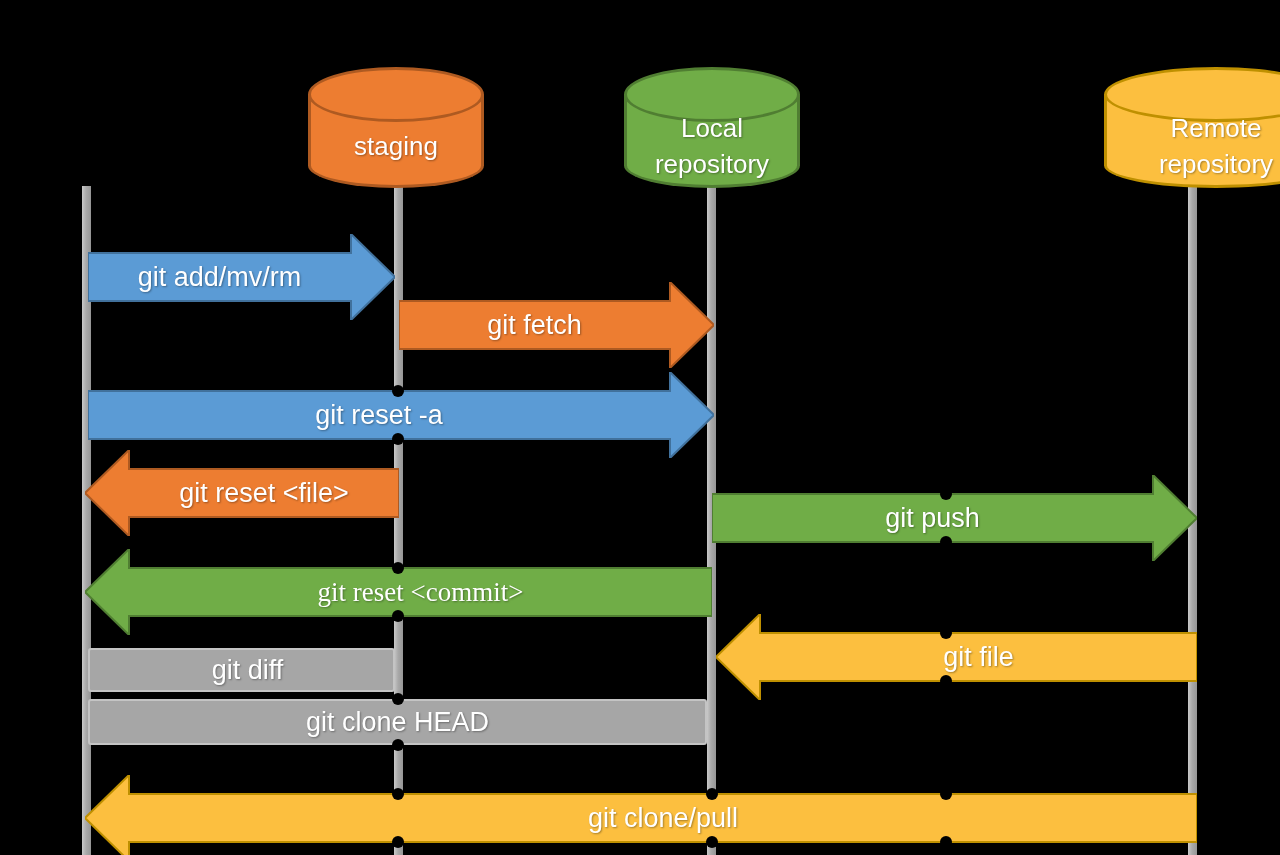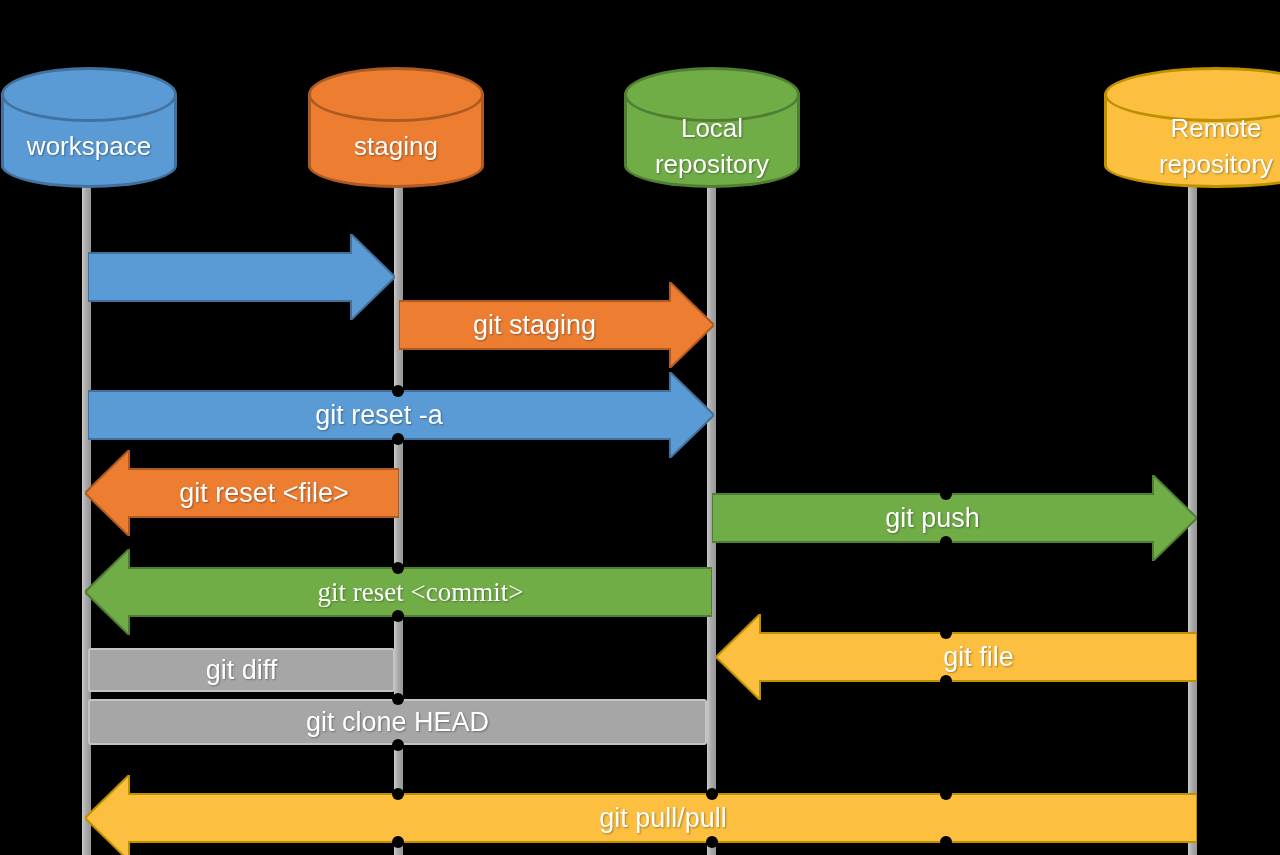--- a/index.html
+++ b/index.html
@@ -50,25 +50,20 @@
 </head>
 <body>
 
 <div class="canvas">
 
   <div class="lifeline" style="left:82px;"></div>
   <div class="lifeline" style="left:394px;"></div>
   <div class="lifeline" style="left:707px;"></div>
   <div class="lifeline" style="left:1188px;"></div>
 
-  <div class="cyl" style="left:1px;top:67px;width:176px;">
-    <div class="cyl-top" style="background:#5B9BD5;border-color:#41719C;"></div>
-    <div class="cyl-body" style="background:#5B9BD5;border-color:#41719C;"></div>
-    <div class="cyl-label">workspace</div>
-  </div>
   <div class="cyl" style="left:308px;top:67px;width:176px;">
     <div class="cyl-top" style="background:#ED7D31;border-color:#AE5A21;"></div>
     <div class="cyl-body" style="background:#ED7D31;border-color:#AE5A21;"></div>
     <div class="cyl-label">staging</div>
   </div>
   <div class="cyl" style="left:624px;top:67px;width:176px;text-decoration:underline;">
     <div class="cyl-top" style="background:#70AD47;border-color:#507E32;"></div>
     <div class="cyl-body" style="background:#70AD47;border-color:#507E32;"></div>
     <div class="cyl-label">Local repository</div>
   </div>
@@ -76,27 +71,28 @@
     <div class="cyl-top" style="background:#FCBF3F;border-color:#BF9000;"></div>
     <div class="cyl-body" style="background:#FCBF3F;border-color:#BF9000;"></div>
     <div class="cyl-label">Remote repository</div>
   </div>
 
   <div class="arrow" style="left:88px;top:234px;">
     <svg width="307" height="86" viewBox="0 0 307 86">
       <polygon points="0,19 263,19 263,0 307,43 263,86 263,67 0,67" fill="#5B9BD5" stroke="#41719C" stroke-width="2"></polygon>
     </svg>
   </div>
+  <div class="arrow-label" style="left:88px;top:253px;width:263px;line-height:48px;">git add/mv/rm</div>
 
   <div class="arrow" style="left:399px;top:282px;">
     <svg width="315" height="86" viewBox="0 0 315 86">
       <polygon points="0,19 271,19 271,0 315,43 271,86 271,67 0,67" fill="#ED7D31" stroke="#AE5A21" stroke-width="2"></polygon>
     </svg>
   </div>
-  <div class="arrow-label" style="left:399px;top:301px;width:271px;line-height:48px;">git staging</div>
+  <div class="arrow-label" style="left:399px;top:301px;width:271px;line-height:48px;">git fetch</div>
 
   <div class="arrow" style="left:88px;top:372px;">
     <svg width="626" height="86" viewBox="0 0 626 86">
       <polygon points="0,19 582,19 582,0 626,43 582,86 582,67 0,67" fill="#5B9BD5" stroke="#41719C" stroke-width="2"></polygon>
     </svg>
   </div>
   <div class="arrow-label" style="left:88px;top:391px;width:582px;line-height:48px;">git reset -a</div>
 
   <div class="arrow" style="left:85px;top:450px;">
     <svg width="314" height="86" viewBox="0 0 314 86">
@@ -120,31 +116,31 @@
   <div class="arrow-label" style="left:129px;top:568px;width:583px;line-height:48px;font-family:Liberation Serif, serif;">git reset &lt;commit&gt;</div>
 
   <div class="arrow" style="left:716px;top:614px;">
     <svg width="481" height="86" viewBox="0 0 481 86">
       <polygon points="481,19 44,19 44,0 0,43 44,86 44,67 481,67" fill="#FCBF3F" stroke="#BF9000" stroke-width="2"></polygon>
     </svg>
   </div>
   <div class="arrow-label" style="left:760px;top:633px;width:437px;line-height:48px;">git file</div>
 
   <div class="cmdbox" style="left:88px;top:648px;width:307px;height:44px;"></div>
-  <div class="box-label" style="left:88px;top:648px;width:307px;line-height:44px;">git diff</div>
+  <div class="box-label" style="left:94px;top:648px;width:307px;line-height:44px;">git diff</div>
 
   <div class="cmdbox" style="left:88px;top:699px;width:619px;height:46px;"></div>
   <div class="box-label" style="left:88px;top:699px;width:619px;line-height:46px;">git clone HEAD</div>
 
   <div class="arrow" style="left:85px;top:775px;">
     <svg width="1112" height="86" viewBox="0 0 1112 86">
       <polygon points="1112,19 44,19 44,0 0,43 44,86 44,67 1112,67" fill="#FCBF3F" stroke="#BF9000" stroke-width="2"></polygon>
     </svg>
   </div>
-  <div class="arrow-label" style="left:129px;top:794px;width:1068px;line-height:48px;">git pull/pull</div>
+  <div class="arrow-label" style="left:129px;top:794px;width:1068px;line-height:48px;">git clone/pull</div>
 
   <div class="notch" style="left:398px;top:391px;"></div>
   <div class="notch" style="left:398px;top:439px;"></div>
   <div class="notch" style="left:946px;top:494px;"></div>
   <div class="notch" style="left:946px;top:542px;"></div>
   <div class="notch" style="left:398px;top:568px;"></div>
   <div class="notch" style="left:398px;top:616px;"></div>
   <div class="notch" style="left:946px;top:633px;"></div>
   <div class="notch" style="left:946px;top:681px;"></div>
   <div class="notch" style="left:398px;top:699px;"></div>

